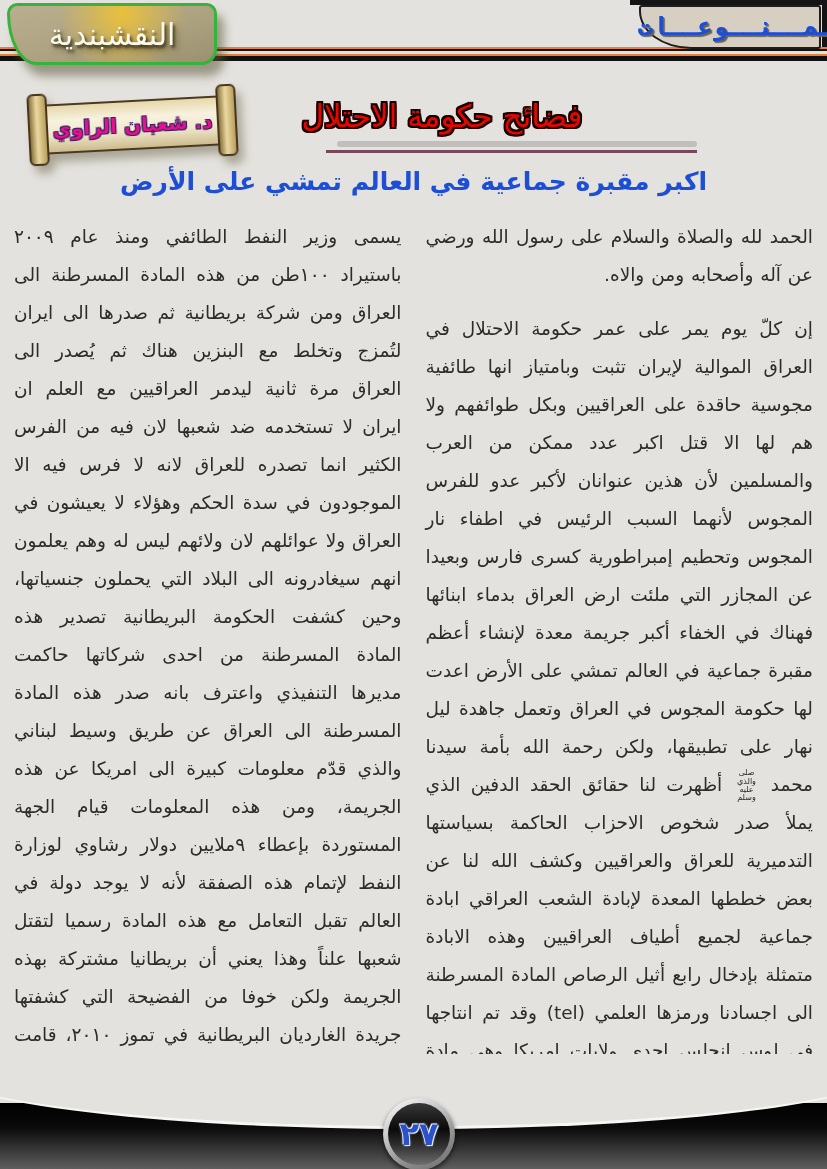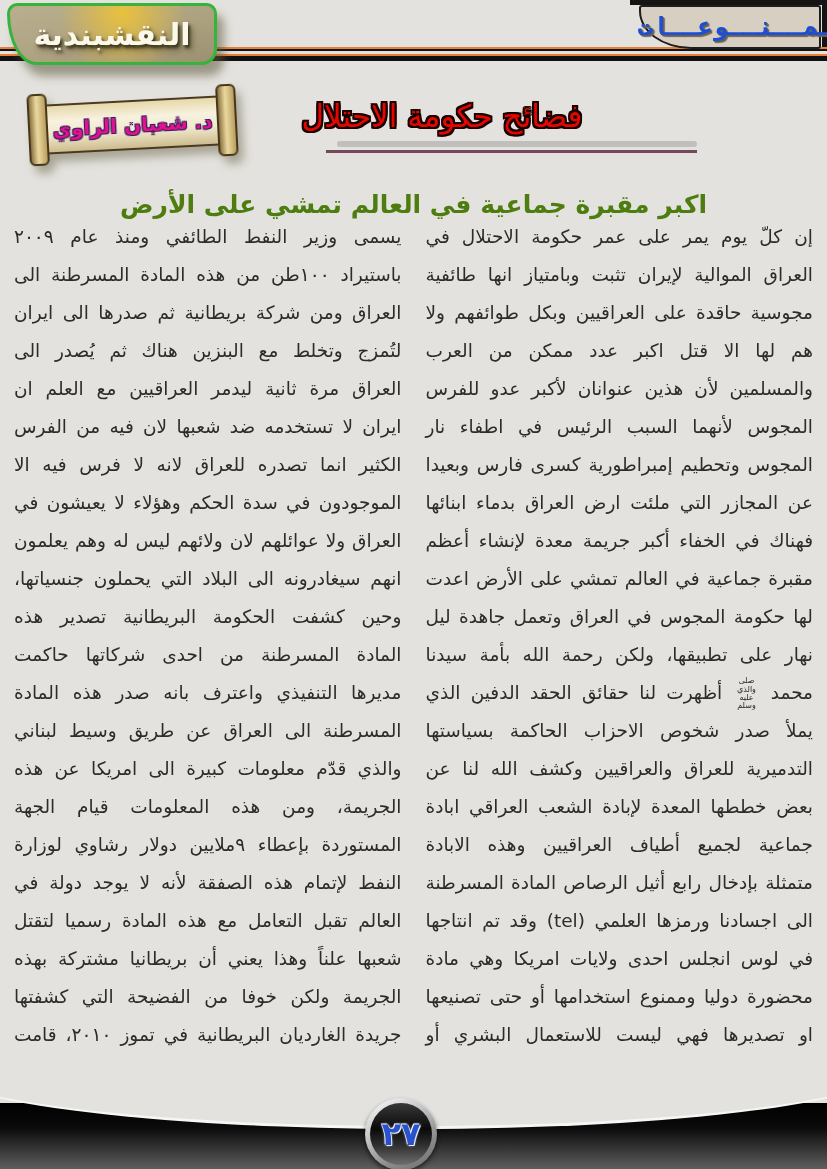--- a/index.html
+++ b/index.html
@@ -23,21 +23,21 @@
     position:absolute;top:3px;left:auto;right:610px;left:5px;width:210px;height:62px;
     border:3px solid #35b33a;box-sizing:border-box;
     border-radius:12px 12px 18px 34px / 12px 12px 18px 60px;
     background:
       radial-gradient(circle at 55% 12%, rgba(243,197,48,.85), rgba(243,197,48,0) 52%),
       linear-gradient(165deg,#b9ae8e 0%,#aca17f 60%,#9b906f 100%);
     display:flex;align-items:center;justify-content:center;z-index:3;
     filter:drop-shadow(7px 11px 5px rgba(95,90,60,.55));
   }
   .brand-badge .brand-text{
-    font-size:30px;font-weight:bold;color:#fbf8ea;letter-spacing:1px;
+    font-size:30px;font-weight:normal;color:#fbf8ea;letter-spacing:1px;
     text-shadow:2px 3px 3px rgba(55,50,25,.95), 4px 5px 6px rgba(55,50,25,.5);
   }
 
   .section-tab{
     position:absolute;top:5px;right:6px;width:182px;height:44px;box-sizing:border-box;
     background:#d7cfc1;border:2px solid #1d1d1d;
     border-radius:3px 3px 3px 3px;border-bottom-left-radius:52px 38px;
     display:flex;align-items:center;justify-content:center;z-index:2;
   }
   .section-tab .tab-text{
@@ -77,21 +77,21 @@
   .roll-right{right:-2px;}
   .roll-left{left:-2px;}
   .author-name{
     font-size:20px;font-weight:bold;color:#e5128f;white-space:nowrap;
     text-shadow:1px 1px 0 #2c1d5e, -1px -1px 0 #2c1d5e, 1px -1px 0 #2c1d5e, -1px 1px 0 #2c1d5e;
   }
 
   
   .article-subtitle{
     position:absolute;top:167px;left:80px;right:80px;text-align:center;z-index:2;
-    font-size:25px;font-weight:bold;color:#4d7c0f;margin-top:23px;
+    font-size:25px;font-weight:bold;color:#1d4ed8;
   }
 
   
   .columns{
     position:absolute;top:218px;right:14px;left:14px;bottom:68px;z-index:1;
     display:flex;flex-direction:row;gap:24px;direction:rtl;overflow:hidden;
   }
   .col{flex:1 1 0;text-align:justify;}
   .col p{
     margin:0 0 16px 0;font-size:18.5px;line-height:38px;color:#2e2c2a;word-spacing:1px;
@@ -106,21 +106,21 @@
     position:absolute;left:0;right:0;bottom:0;height:66px;z-index:2;
     background:linear-gradient(180deg,#000 0%,#0b0b0b 38%,#5e5e5e 100%);
   }
   .bottom-curve{
     position:absolute;left:-70px;right:-70px;bottom:40px;height:72px;z-index:3;
     background:#e4e2de;
     border-radius:0 0 50% 50% / 0 0 85% 85%;
     border-bottom:3px solid #f6f6f4;
   }
   .page-number-badge{
-    position:absolute;left:365px;top:1098px;width:72px;height:72px;z-index:4;
+    position:absolute;left:383px;top:1098px;width:72px;height:72px;z-index:4;
     border-radius:50%;box-sizing:border-box;padding:5px;
     background:linear-gradient(150deg,#ffffff 0%,#c9c9c9 35%,#8b8b8b 70%,#6d6d6d 100%);
     box-shadow:0 3px 5px rgba(0,0,0,.6);
     text-align:center;
   }
   .badge-inner{
     width:100%;height:100%;border-radius:50%;
     background:linear-gradient(180deg,#383838 0%,#0a0a0a 42%,#2f2f2f 68%,#6e6e6e 100%);
     display:flex;align-items:center;justify-content:center;
   }
@@ -162,20 +162,21 @@
     <span class="author-name">د. شعبان الراوي</span>
   </div>
   <div class="roll roll-right"></div>
   <div class="roll roll-left"></div>
 </div>
 
 <div class="article-subtitle">اكبر مقبرة جماعية في العالم تمشي على الأرض</div>
 
 <div class="columns">
   <div class="col">
+    <p>الحمد لله والصلاة والسلام على رسول الله ورضي عن آله وأصحابه ومن والاه.</p>
     <p>
       <span>إن كلّ يوم يمر على عمر حكومة الاحتلال في العراق الموالية لإيران تثبت وبامتياز انها طائفية مجوسية حاقدة على العراقيين وبكل طوائفهم ولا هم لها الا قتل اكبر عدد ممكن من العرب والمسلمين لأن هذين عنوانان لأكبر عدو للفرس المجوس لأنهما السبب الرئيس في اطفاء نار المجوس وتحطيم إمبراطورية كسرى فارس وبعيدا عن المجازر التي ملئت ارض العراق بدماء ابنائها فهناك في الخفاء أكبر جريمة معدة لإنشاء أعظم مقبرة جماعية في العالم تمشي على الأرض اعدت لها حكومة المجوس في العراق وتعمل جاهدة ليل نهار على تطبيقها، ولكن رحمة الله بأمة سيدنا محمد</span>
       <span class="saw">صلى والذي عليه وسلم</span>
       <span>أظهرت لنا حقائق الحقد الدفين الذي يملأ صدر شخوص الاحزاب الحاكمة بسياستها التدميرية للعراق والعراقيين وكشف الله لنا عن بعض خططها المعدة لإبادة الشعب العراقي ابادة جماعية لجميع أطياف العراقيين وهذه الابادة متمثلة بإدخال رابع أثيل الرصاص المادة المسرطنة الى اجسادنا ورمزها العلمي (tel) وقد تم انتاجها في لوس انجلس احدى ولايات امريكا وهي مادة محضورة دوليا وممنوع استخدامها أو حتى تصنيعها او تصديرها فهي ليست للاستعمال البشري أو الحيواني أو النباتي اللهم الا في العراق واندونيسيا، فقد قام بما</span>
     </p>
   </div>
   <div class="col">
     <p>يسمى وزير النفط الطائفي ومنذ عام ٢٠٠٩ باستيراد ١٠٠طن من هذه المادة المسرطنة الى العراق ومن شركة بريطانية ثم صدرها الى ايران لتُمزج وتخلط مع البنزين هناك ثم يُصدر الى العراق مرة ثانية ليدمر العراقيين مع العلم ان ايران لا تستخدمه ضد شعبها لان فيه من الفرس الكثير انما تصدره للعراق لانه لا فرس فيه الا الموجودون في سدة الحكم وهؤلاء لا يعيشون في العراق ولا عوائلهم لان ولائهم ليس له وهم يعلمون انهم سيغادرونه الى البلاد التي يحملون جنسياتها، وحين كشفت الحكومة البريطانية تصدير هذه المادة المسرطنة من احدى شركاتها حاكمت مديرها التنفيذي واعترف بانه صدر هذه المادة المسرطنة الى العراق عن طريق وسيط لبناني والذي قدّم معلومات كبيرة الى امريكا عن هذه الجريمة، ومن هذه المعلومات قيام الجهة المستوردة بإعطاء ٩ملايين دولار رشاوي لوزارة النفط لإتمام هذه الصفقة لأنه لا يوجد دولة في العالم تقبل التعامل مع هذه المادة رسميا لتقتل شعبها علناً وهذا يعني أن بريطانيا مشتركة بهذه الجريمة ولكن خوفا من الفضيحة التي كشفتها جريدة الغارديان البريطانية في تموز ٢٠١٠، قامت بريطانيا بتحميل الجُرم للشركة المُصدرة لـ (tel) وحاكمت صاحبها على أساس أنها دولة ديمقراطية، وحين تكشّفت الحقائق في وسائل الاعلام البريطاني وانفضحت وزارة النفط الايرانية في</p>
   </div>
 </div>

